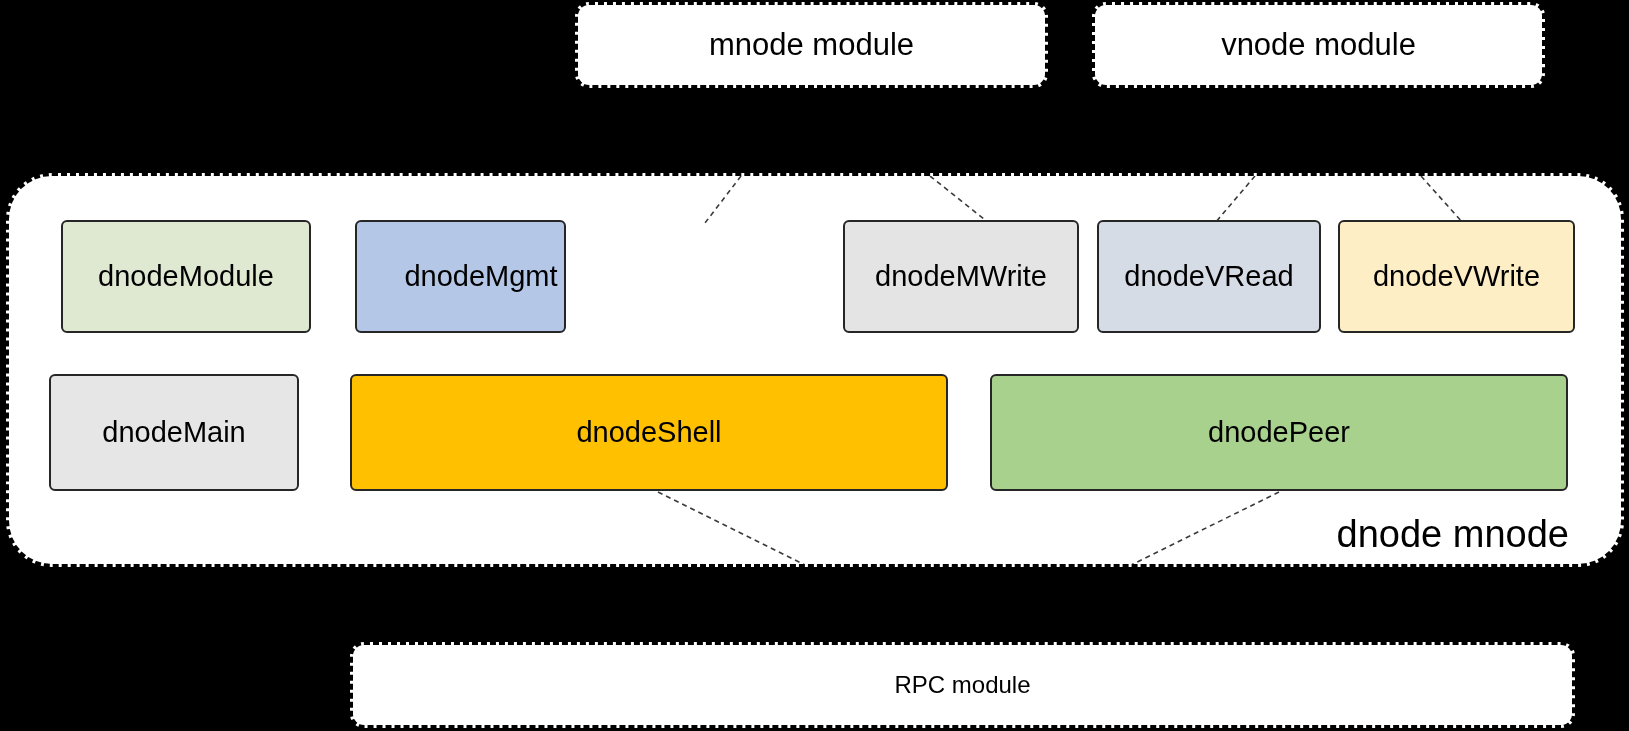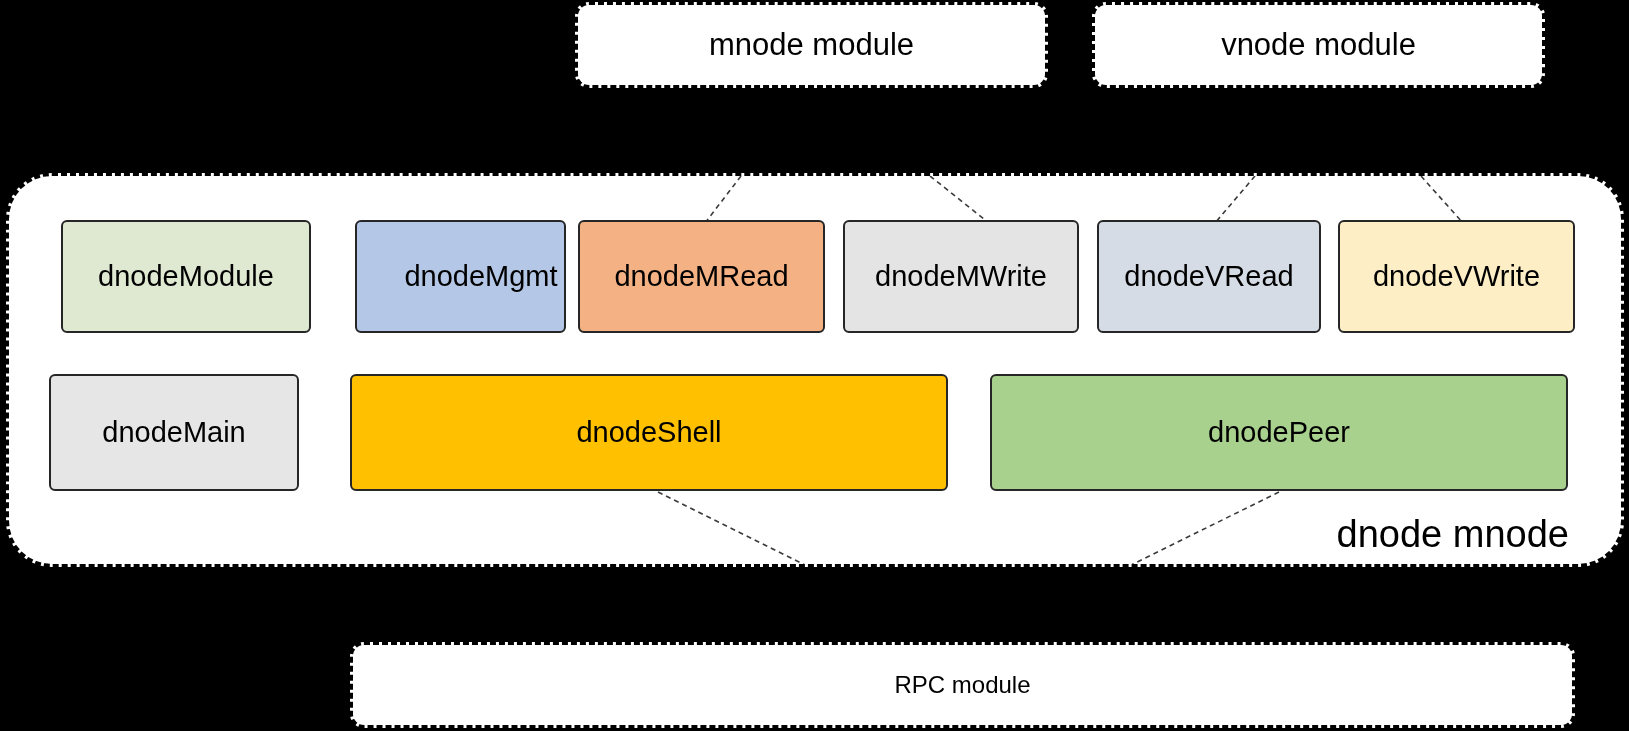--- a/index.html
+++ b/index.html
@@ -84,21 +84,20 @@
       <line x1="1246" y1="0" x2="1206" y2="47"></line>
       <line x1="1412" y1="0" x2="1454" y2="47"></line>
       <line x1="649" y1="316" x2="806" y2="394"></line>
       <line x1="1270" y1="316" x2="1112" y2="394"></line>
     </svg>
 
     <div class="node row1" style="left: 52px; width: 250px; background-color: rgb(223, 233, 210);">dnodeModule</div>
 
     <div class="node row1" style="left: 346px; width: 211px; background-color: rgb(180, 199, 231); padding-left: 41px;">dnodeMgmt</div>
 
-    <div class="node row1" style="left: 569px; width: 247px; background-color: rgb(244, 177, 131);">dnodeMRead</div>
 
     <div class="node row1" style="left: 834px; width: 236px; background-color: rgb(228, 228, 228);">dnodeMWrite</div>
 
     <div class="node row1" style="left: 1329px; width: 237px; background-color: rgb(253, 238, 198);">dnodeVWrite</div>
 
     <div class="node row1" style="left: 1088px; width: 224px; background-color: rgb(214, 220, 229);">dnodeVRead</div>
 
     <div class="node row2" style="left: 40px; width: 250px; background-color: rgb(231, 230, 230);">dnodeMain</div>
 
     <div class="node row2" style="left: 341px; width: 598px; background-color: rgb(255, 192, 0);">dnodeShell</div>

